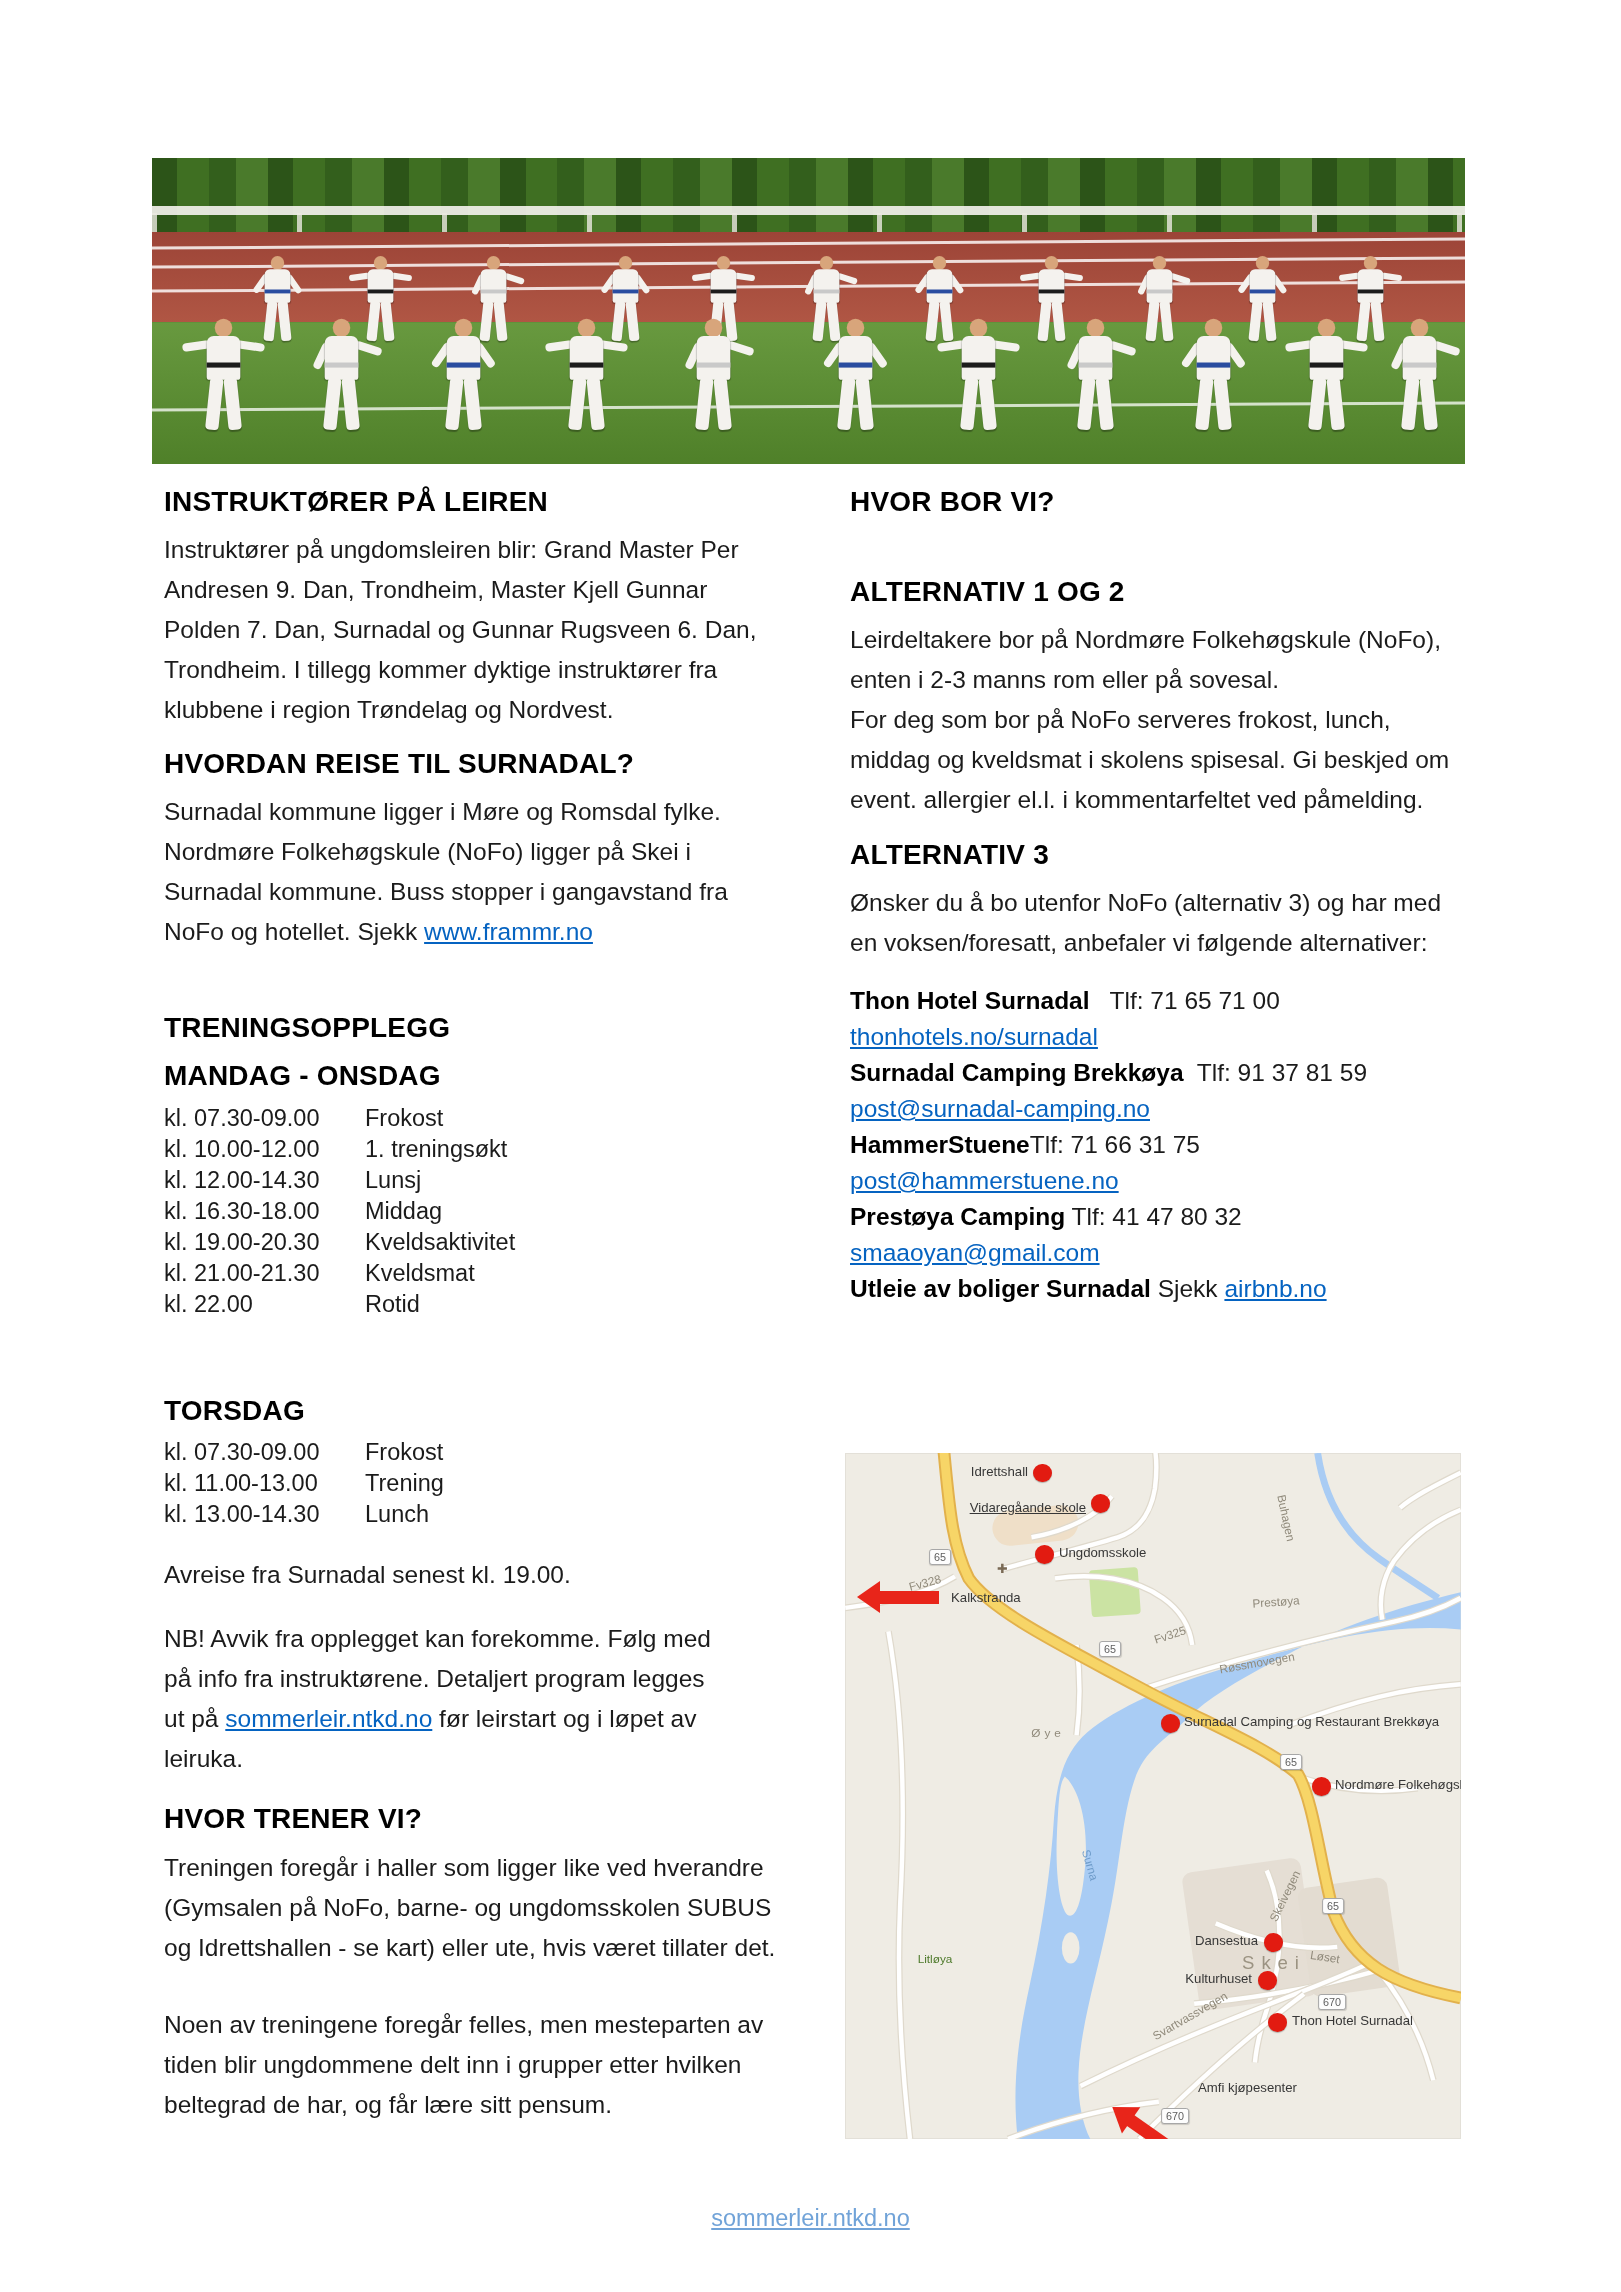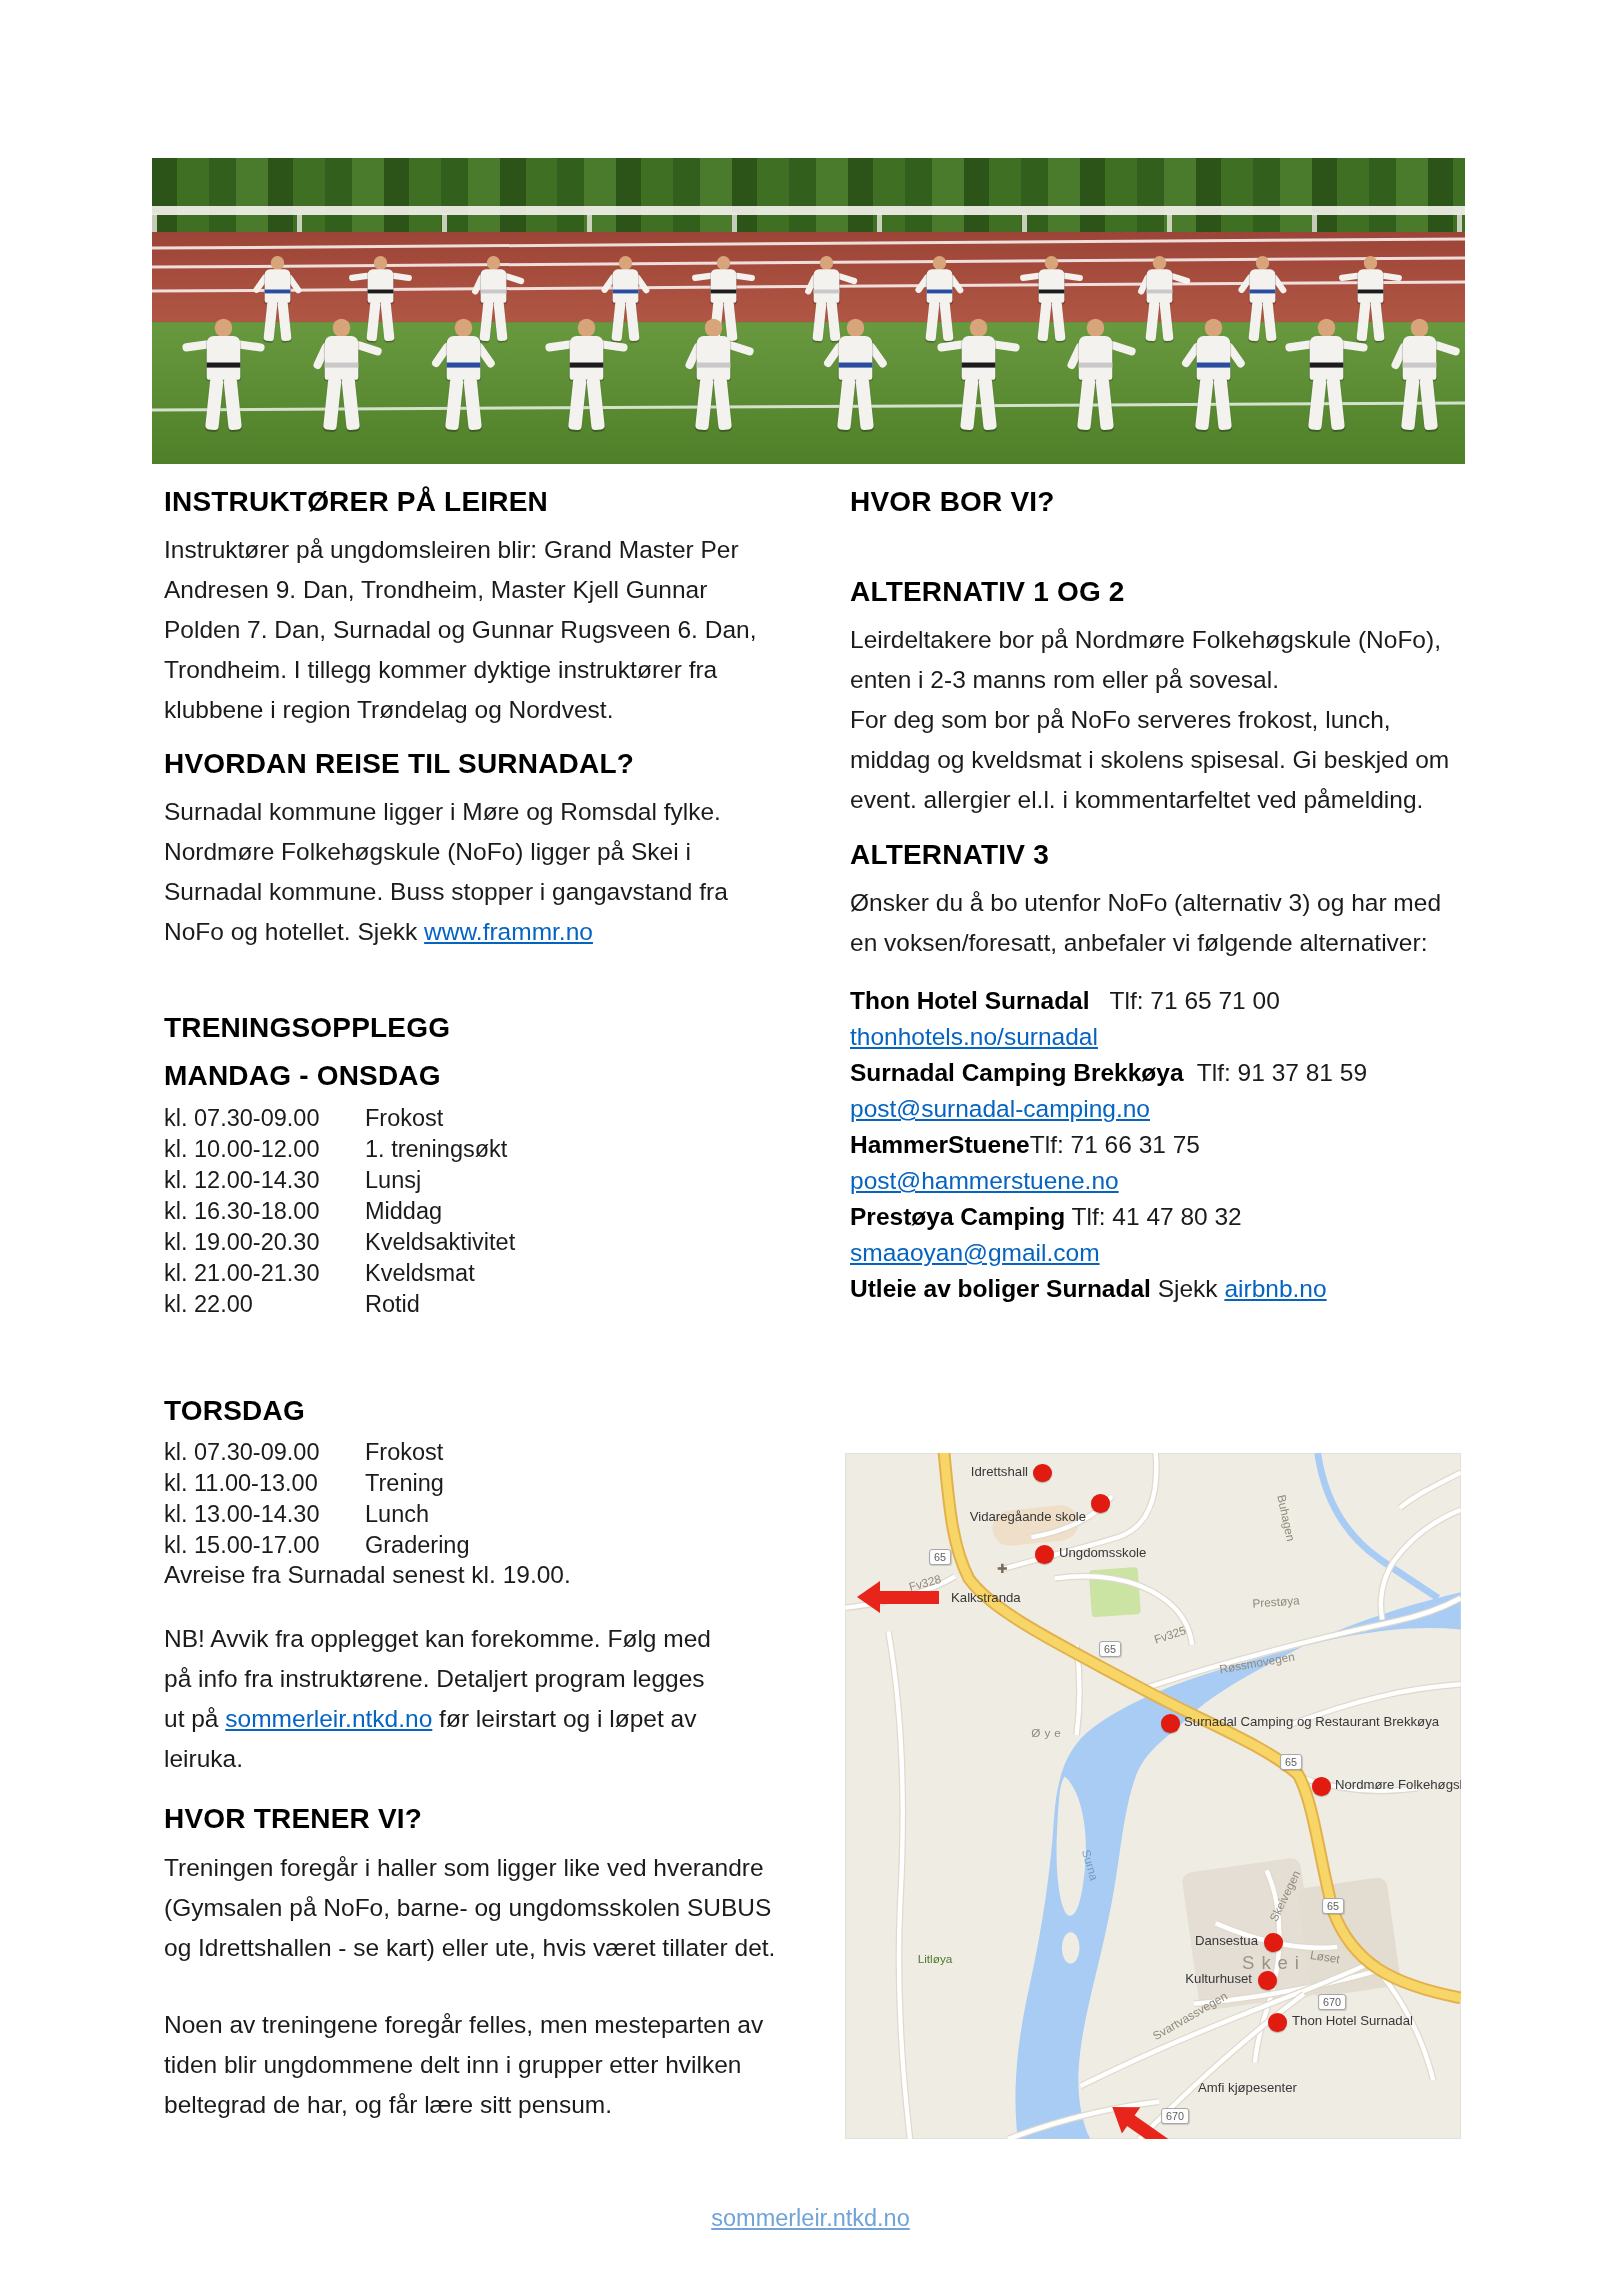--- a/index.html
+++ b/index.html
@@ -350,24 +350,20 @@
       <span class="sched-time">kl. 07.30-09.00</span>
       <span>Frokost</span>
     </div>
   <div class="sched-row">
       <span class="sched-time">kl. 11.00-13.00</span>
       <span>Trening</span>
     </div>
   <div class="sched-row">
       <span class="sched-time">kl. 13.00-14.30</span>
       <span>Lunch</span>
-    </div>
-  <div class="sched-row">
-      <span class="sched-time">kl. 15.00-17.00</span>
-      <span>Gradering</span>
     </div>
 </div>
 <div class="abs note-line" style="left:164px;top:1561px;">Avreise fra Surnadal senest kl. 19.00.</div>
 
 <div class="abs body-text" style="left:164px;top:1619px;width:647px;"><span>NB! Avvik fra opplegget kan forekomme. Følg med
 på info fra instruktørene. Detaljert program legges
 ut  på </span><a class="link">sommerleir.ntkd.no</a><span> før leirstart og i løpet av
 leiruka.</span></div>
 
 <h2 class="abs" style="left:164px;top:1803px;">HVOR TRENER VI?</h2>
@@ -455,21 +451,21 @@
         <path d="M628,20 C600,34 580,44 566,56" fill="none" stroke="#FFFFFF" stroke-width="4.5"></path>
       </g>
 
     <path d="M100,-8 C106,52 108,92 126,128 C150,162 220,196 298,238 C368,276 428,298 462,328 C478,356 484,416 498,468 C518,520 556,542 628,556" fill="none" stroke="#E2B14C" stroke-width="13"></path>
     <path d="M100,-8 C106,52 108,92 126,128 C150,162 220,196 298,238 C368,276 428,298 462,328 C478,356 484,416 498,468 C518,520 556,542 628,556" fill="none" stroke="#F7D567" stroke-width="9"></path>
   </svg>
   <span class="m-cross" style="left:152px;top:108px;">✚</span>
 <div class="m-dot" style="left: 188px; top: 10.8px;"></div>
     <div class="m-label" style="top: 10.8px; right: 433px;">Idrettshall</div>
     <div class="m-dot" style="left: 246px; top: 41px;"></div>
-    <div class="m-label" style="top: 56px; right: 375px;">Vidaregåande skole</div>
+    <div class="m-label" style="top: 47px; right: 375px; text-decoration: underline;">Vidaregåande skole</div>
     <div class="m-dot" style="left: 190px; top: 92px;"></div>
     <div class="m-label" style="top: 92px; left: 214px;">Ungdomsskole</div>
     <div class="m-dot" style="left: 316px; top: 261px;"></div>
     <div class="m-label" style="top: 261px; left: 339px;">Surnadal Camping og Restaurant Brekkøya</div>
     <div class="m-dot" style="left: 467px; top: 324px;"></div>
     <div class="m-label" style="top: 324px; left: 490px;">Nordmøre Folkehøgskule</div>
     <div class="m-dot" style="left: 419px; top: 480px;"></div>
     <div class="m-label" style="top: 480px; right: 203px;">Dansestua</div>
     <div class="m-dot" style="left: 413px; top: 518px;"></div>
     <div class="m-label" style="top: 518px; right: 209px;">Kulturhuset</div>

